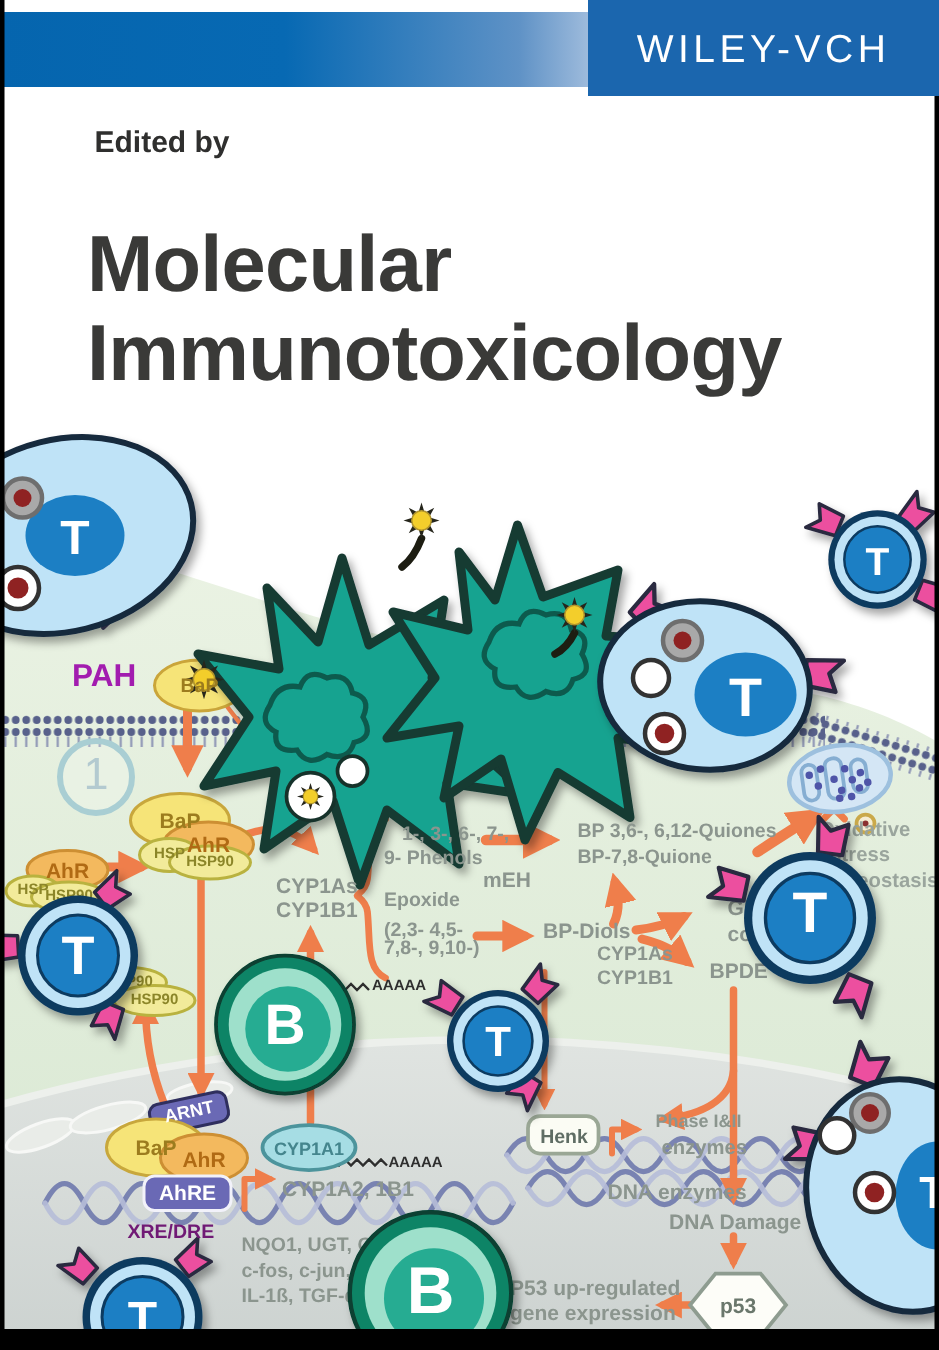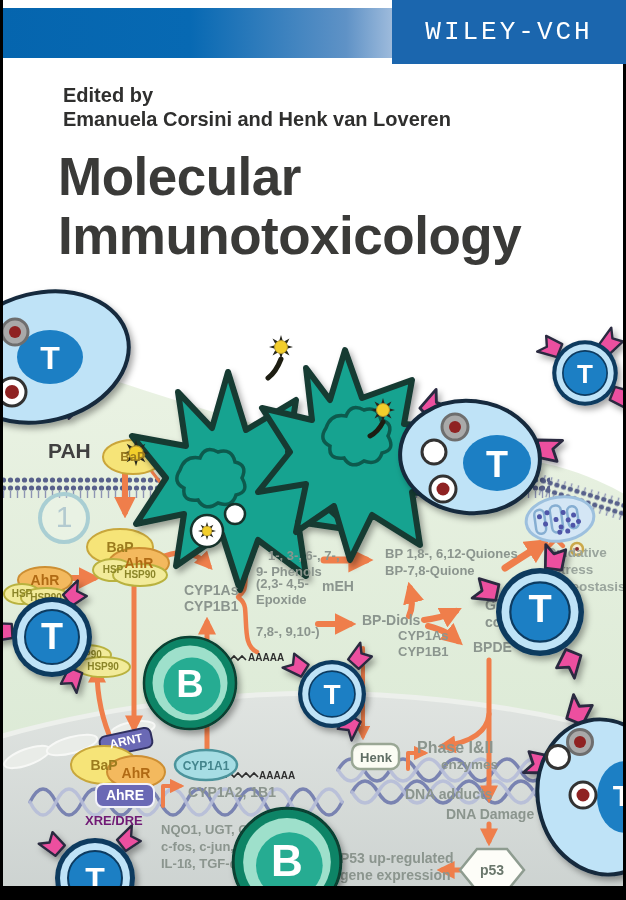--- a/index.html
+++ b/index.html
@@ -10,38 +10,37 @@
   .lbl{position:absolute;z-index:20;font-family:"Liberation Sans",sans-serif;
        font-weight:700;font-size:13px;line-height:15px;color:#8b958e;white-space:nowrap;}
   .lbl14{font-size:14px;}
   .ell{position:absolute;z-index:20;font-weight:700;text-align:center;white-space:nowrap;}
   .cl{position:absolute;z-index:25;color:#ffffff;font-weight:700;text-align:center;white-space:nowrap;}
   .cl40{z-index:40;}
   .topbar{position:absolute;left:0;top:8px;width:422px;height:50px;z-index:5;
           background:linear-gradient(90deg,#0565ae 0%,#0769b3 45%,#5f92c6 82%,#c6d5ea 100%);}
   .wileybox{position:absolute;left:392px;top:0;width:234px;height:64px;background:#1b66ae;z-index:6;
             display:flex;align-items:center;justify-content:center;}
-  .wileytxt{font-family:Liberation Mono, monospace;color:#ffffff;font-size:26px;letter-spacing:3px;font-weight:500;}
+  .wileytxt{font-family:Liberation Sans, sans-serif;color:#ffffff;font-size:26px;letter-spacing:3px;font-weight:500;}
   .edited{position:absolute;left:63px;z-index:20;font-weight:700;font-size:20px;color:#2f2f2e;}
   .titleln{position:absolute;left:58px;z-index:20;font-weight:700;font-size:53px;color:#3a3a38;letter-spacing:-0.5px;}
   .frame{position:absolute;background:#000;z-index:50;}
   .mono10{font-size:10px;}
 </style>
 </head>
 <body>
 
 <div id="cover">
 
   <div class="topbar"></div>
   <div class="wileybox">
     <span class="wileytxt">WILEY-VCH</span>
   </div>
 
   <div class="edited" style="top:84px">Edited by</div>
-  <div class="edited" style="top:108px">Emanuela Corsini and Henk van Loveren</div>
   <div class="titleln" style="top:205px">Immunotoxicology</div>
   <div class="titleln" style="top:146px">Molecular</div>
 
   <svg class="lay10" width="626" height="900" viewBox="0 0 626 900">
     <defs>
       <linearGradient id="gg" x1="0" y1="0" x2="0" y2="1">
         <stop offset="0" stop-color="#ebf3e4"></stop>
           <stop offset="1" stop-color="#dcead6"></stop>
       </linearGradient>
       <linearGradient id="ng" x1="0" y1="0" x2="0" y2="1">
@@ -268,48 +267,48 @@
       <use href="#flag" transform="translate(552,570) rotate(-75) scale(1.15)"></use>
       <use href="#flag" transform="translate(498,594) rotate(-160) scale(1.15)"></use>
       <use href="#flag" transform="translate(575,652) rotate(120) scale(1.15)"></use>
       <use href="#tcell" transform="translate(540,612) scale(1.1)"></use>
     </g>
     <g filter="url(#ds)">
       <use href="#bcell" transform="translate(287,862) scale(1.17)"></use>
     </g>
   </svg>
 
-  <div class="lbl" style="left:48px;top:443px;font-size:21px;font-weight:600;color:#404040">PAH</div>
+  <div class="lbl" style="left:48px;top:443px;font-size:21px;font-weight:600;color:#a21caf">PAH</div>
   <div class="ell" style="left:113px;top:449px;width:40px;font-size:13px;color:#9c7c1e">BaP</div>
   <div class="ell" style="left:54px;top:500px;width:20px;font-size:30px;font-weight:400;color:#b3cad0">1</div>
 
   <div class="ell" style="left:100px;top:539px;width:40px;font-size:14px;color:#9c7c1e">BaP</div>
   <div class="ell" style="left:119px;top:555px;width:40px;font-size:14px;color:#b06a14">AhR</div>
   <div class="ell mono10" style="left:98px;top:564px;width:30px;color:#8b8528">HSP</div>
   <div class="ell mono10" style="left:115px;top:569px;width:50px;color:#8b8528">HSP90</div>
 
   <div class="ell" style="left:25px;top:572px;width:40px;font-size:14px;color:#b06a14">AhR</div>
   <div class="ell mono10" style="left:5px;top:588px;width:34px;color:#8b8528">HSP</div>
   <div class="ell mono10" style="left:23px;top:592px;width:46px;color:#8b8528">HSP90</div>
   <div class="ell mono10" style="left:63px;top:649px;width:46px;color:#8b8528">HSP90</div>
   <div class="ell mono10" style="left:78px;top:661px;width:50px;color:#8b8528">HSP90</div>
 
   <div class="lbl lbl14" style="left:184px;top:583px">CYP1As</div>
   <div class="lbl lbl14" style="left:184px;top:599px">CYP1B1</div>
 
   <div class="lbl" style="left:268px;top:548px">1-, 3-, 6-, 7-,</div>
   <div class="lbl" style="left:256px;top:564px">9- Phenols</div>
   <div class="lbl" style="left:256px;top:592px">Epoxide</div>
-  <div class="lbl" style="left:256px;top:576px">(2,3- 4,5-</div>
+  <div class="lbl" style="left:256px;top:612px">(2,3- 4,5-</div>
   <div class="lbl" style="left:256px;top:624px">7,8-, 9,10-)</div>
   <div class="lbl lbl14" style="left:322px;top:579px">mEH</div>
   <div class="lbl lbl14" style="left:362px;top:613px">BP-Diols</div>
   <div class="lbl" style="left:398px;top:628px">CYP1As</div>
   <div class="lbl" style="left:398px;top:644px">CYP1B1</div>
-  <div class="lbl" style="left:385px;top:546px">BP 1,8-, 6,12-Quiones</div>
+  <div class="lbl" style="left:385px;top:546px">BP 3,6-, 6,12-Quiones</div>
   <div class="lbl" style="left:385px;top:563px">BP-7,8-Quione</div>
   <div class="lbl lbl14" style="left:485px;top:598px">Glutathione</div>
   <div class="lbl lbl14" style="left:485px;top:615px">conjugates</div>
   <div class="lbl lbl14" style="left:473px;top:640px">BPDE</div>
   <div class="lbl" style="left:546px;top:545px;color:#9aa59d;font-size:13.5px">Oxidative</div>
   <div class="lbl" style="left:552px;top:562px;color:#9aa59d;font-size:13.5px">Stress</div>
   <div class="lbl" style="left:543px;top:579px;color:#9aa59d;font-size:13.5px">homeostasis</div>
 
   <div class="ell" style="left:100px;top:734px;width:52px;font-size:12px;color:#ffffff;transform:rotate(-12deg)">ARNT</div>
   <div class="ell" style="left:85px;top:757px;width:38px;font-size:14px;color:#9c7c1e">BaP</div>
@@ -318,23 +317,23 @@
   <div class="lbl" style="left:85px;top:813px;color:#701a75">XRE/DRE</div>
   <div class="ell" style="left:176px;top:759px;width:60px;font-size:12px;color:#44858d">CYP1A1</div>
   <div class="lbl lbl14" style="left:188px;top:785px">CYP1A2, 1B1</div>
   <div class="lbl" style="left:161px;top:822px">NQO1, UGT, GST, ALDH-3</div>
   <div class="lbl" style="left:161px;top:839px">c-fos, c-jun, bcl-2,</div>
   <div class="lbl" style="left:161px;top:856px">IL-1ß, TGF-α, TGF-β</div>
   <div class="lbl" style="left:248px;top:650px;font-size:10px;color:#2e2e2e">AAAAA</div>
   <div class="lbl" style="left:259px;top:768px;font-size:10px;color:#2e2e2e">AAAAA</div>
 
   <div class="ell" style="left:354px;top:750px;width:44px;font-size:13px;color:#5f6d64">Henk</div>
-  <div class="lbl" style="left:417px;top:740px;font-size:16px">Phase I&amp;II</div>
+  <div class="lbl" style="left:437px;top:740px;font-size:12px">Phase I&amp;II</div>
   <div class="lbl" style="left:441px;top:757px;font-size:13.5px">enzymes</div>
-  <div class="lbl lbl14" style="left:405px;top:787px">DNA adducts</div>
+  <div class="lbl lbl14" style="left:405px;top:787px">DNA enzymes</div>
   <div class="lbl lbl14" style="left:446px;top:807px">DNA Damage</div>
   <div class="ell" style="left:475px;top:862px;width:34px;font-size:14px;color:#6a776c">p53</div>
   <div class="lbl lbl14" style="left:340px;top:851px">P53 up-regulated</div>
   <div class="lbl lbl14" style="left:340px;top:868px">gene expression</div>
 
   <div class="cl" style="left:30px;top:340px;width:40px;font-size:32px">T</div>
   <div class="cl" style="left:477px;top:444px;width:40px;font-size:36px">T</div>
   <div class="cl" style="left:570px;top:359px;width:30px;font-size:26px">T</div>
   <div class="cl" style="left:315px;top:679px;width:34px;font-size:28px">T</div>
   <div class="cl" style="left:77px;top:861px;width:36px;font-size:32px">T</div>

